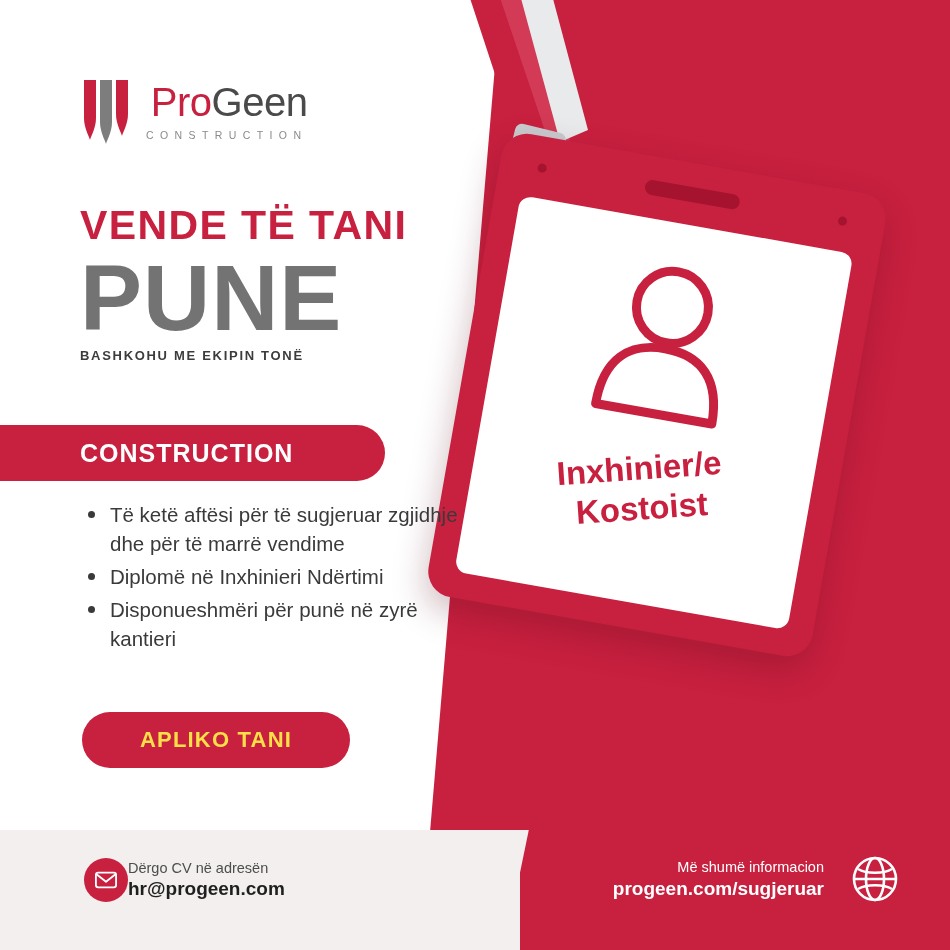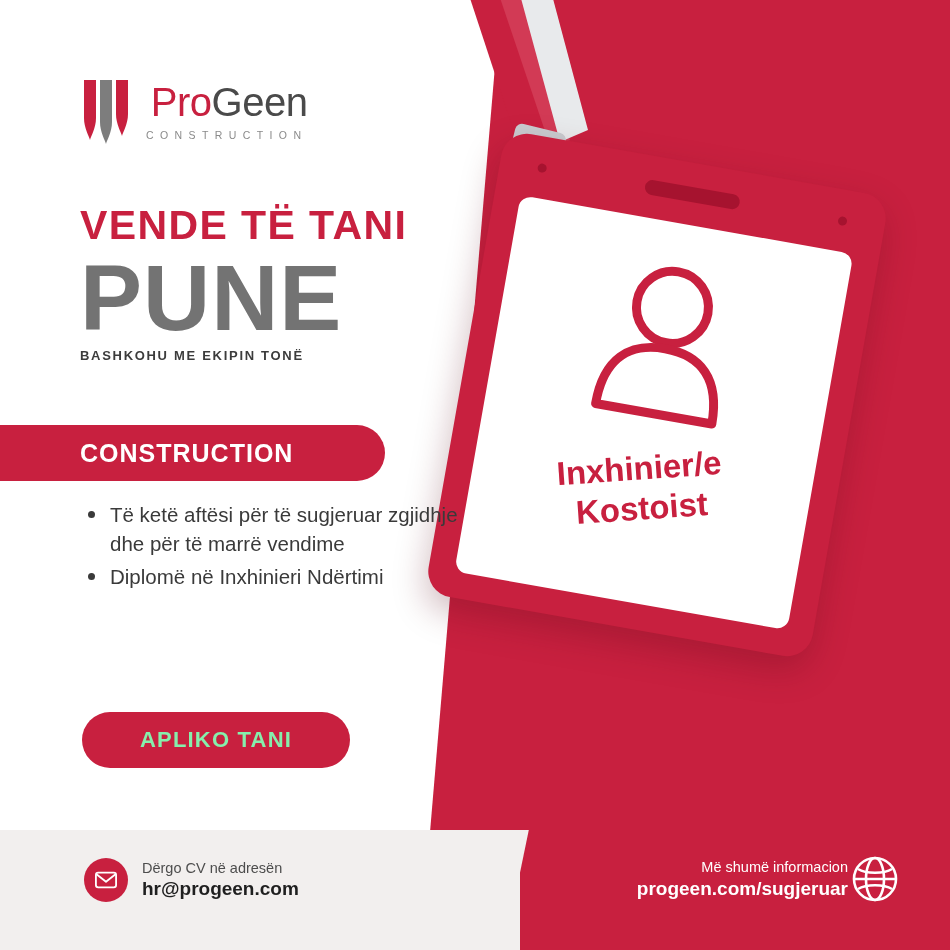--- a/index.html
+++ b/index.html
@@ -149,21 +149,21 @@
   }
 
   
   .apply-btn {
     position: absolute;
     left: 82px; top: 712px;
     width: 268px; height: 56px;
     background: #c8203f;
     border: none;
     border-radius: 28px;
-    color: #86efac;
+    color: #fde047;
     font-size: 22px;
     font-weight: bold;
     letter-spacing: 1.2px;
     cursor: pointer;
     z-index: 5;
     font-family: "Liberation Sans", sans-serif;
   }
 
   
   .footer-left {
@@ -173,32 +173,32 @@
     display: flex; align-items: center;
   }
   .mail-circle {
     width: 44px; height: 44px;
     border-radius: 50%;
     background: #c8203f;
     display: flex; align-items: center; justify-content: center;
     flex: none;
   }
   .mail-circle svg { width: 22px; height: 22px; }
-  .footer-left-text { margin-left: 14px; }
+  .footer-left-text { }
   .fl-line1 { font-size: 14.5px; color: #4d4d4d; }
   .fl-line2 { font-size: 19px; color: #1f1f1f; font-weight: bold; margin-top: 2px; }
 
   
   .footer-right {
     position: absolute;
     right: 52px; bottom: 48px;
     z-index: 6;
     display: flex; align-items: center;
   }
-  .fr-text { text-align: right; margin-right: 4px; color: #fff; }
+  .fr-text { text-align: right; margin-right: 28px; color: #fff; }
   .fr-line1 { font-size: 14.5px; }
   .fr-line2 { font-size: 19px; font-weight: bold; margin-top: 3px; }
   .globe { width: 46px; height: 46px; flex: none; }
 
   
   .badge-area {
     position: absolute;
     left: 420px; top: -10px;
     width: 530px; height: 720px;
     z-index: 4;
@@ -312,20 +312,21 @@
     <div class="h-line3">BASHKOHU ME EKIPIN TONË</div>
   </div>
 
   <div class="qual-pill">
     <span>CONSTRUCTION</span>
   </div>
 
   <ul class="bullets">
     <li>Të ketë aftësi për të sugjeruar zgjidhje dhe për të marrë vendime</li>
     <li>Diplomë në Inxhinieri Ndërtimi</li>
+    <li>Disponueshmëri për punë në zyrë kantieri</li>
   </ul>
 
   <button class="apply-btn">APLIKO TANI</button>
 
   <div class="footer-band"></div>
 
   <div class="footer-left">
     <div class="mail-circle">
       <svg viewBox="0 0 24 18">
         <rect x="1" y="1" width="22" height="16" rx="2.5" fill="none" stroke="#ffffff" stroke-width="2"></rect>

